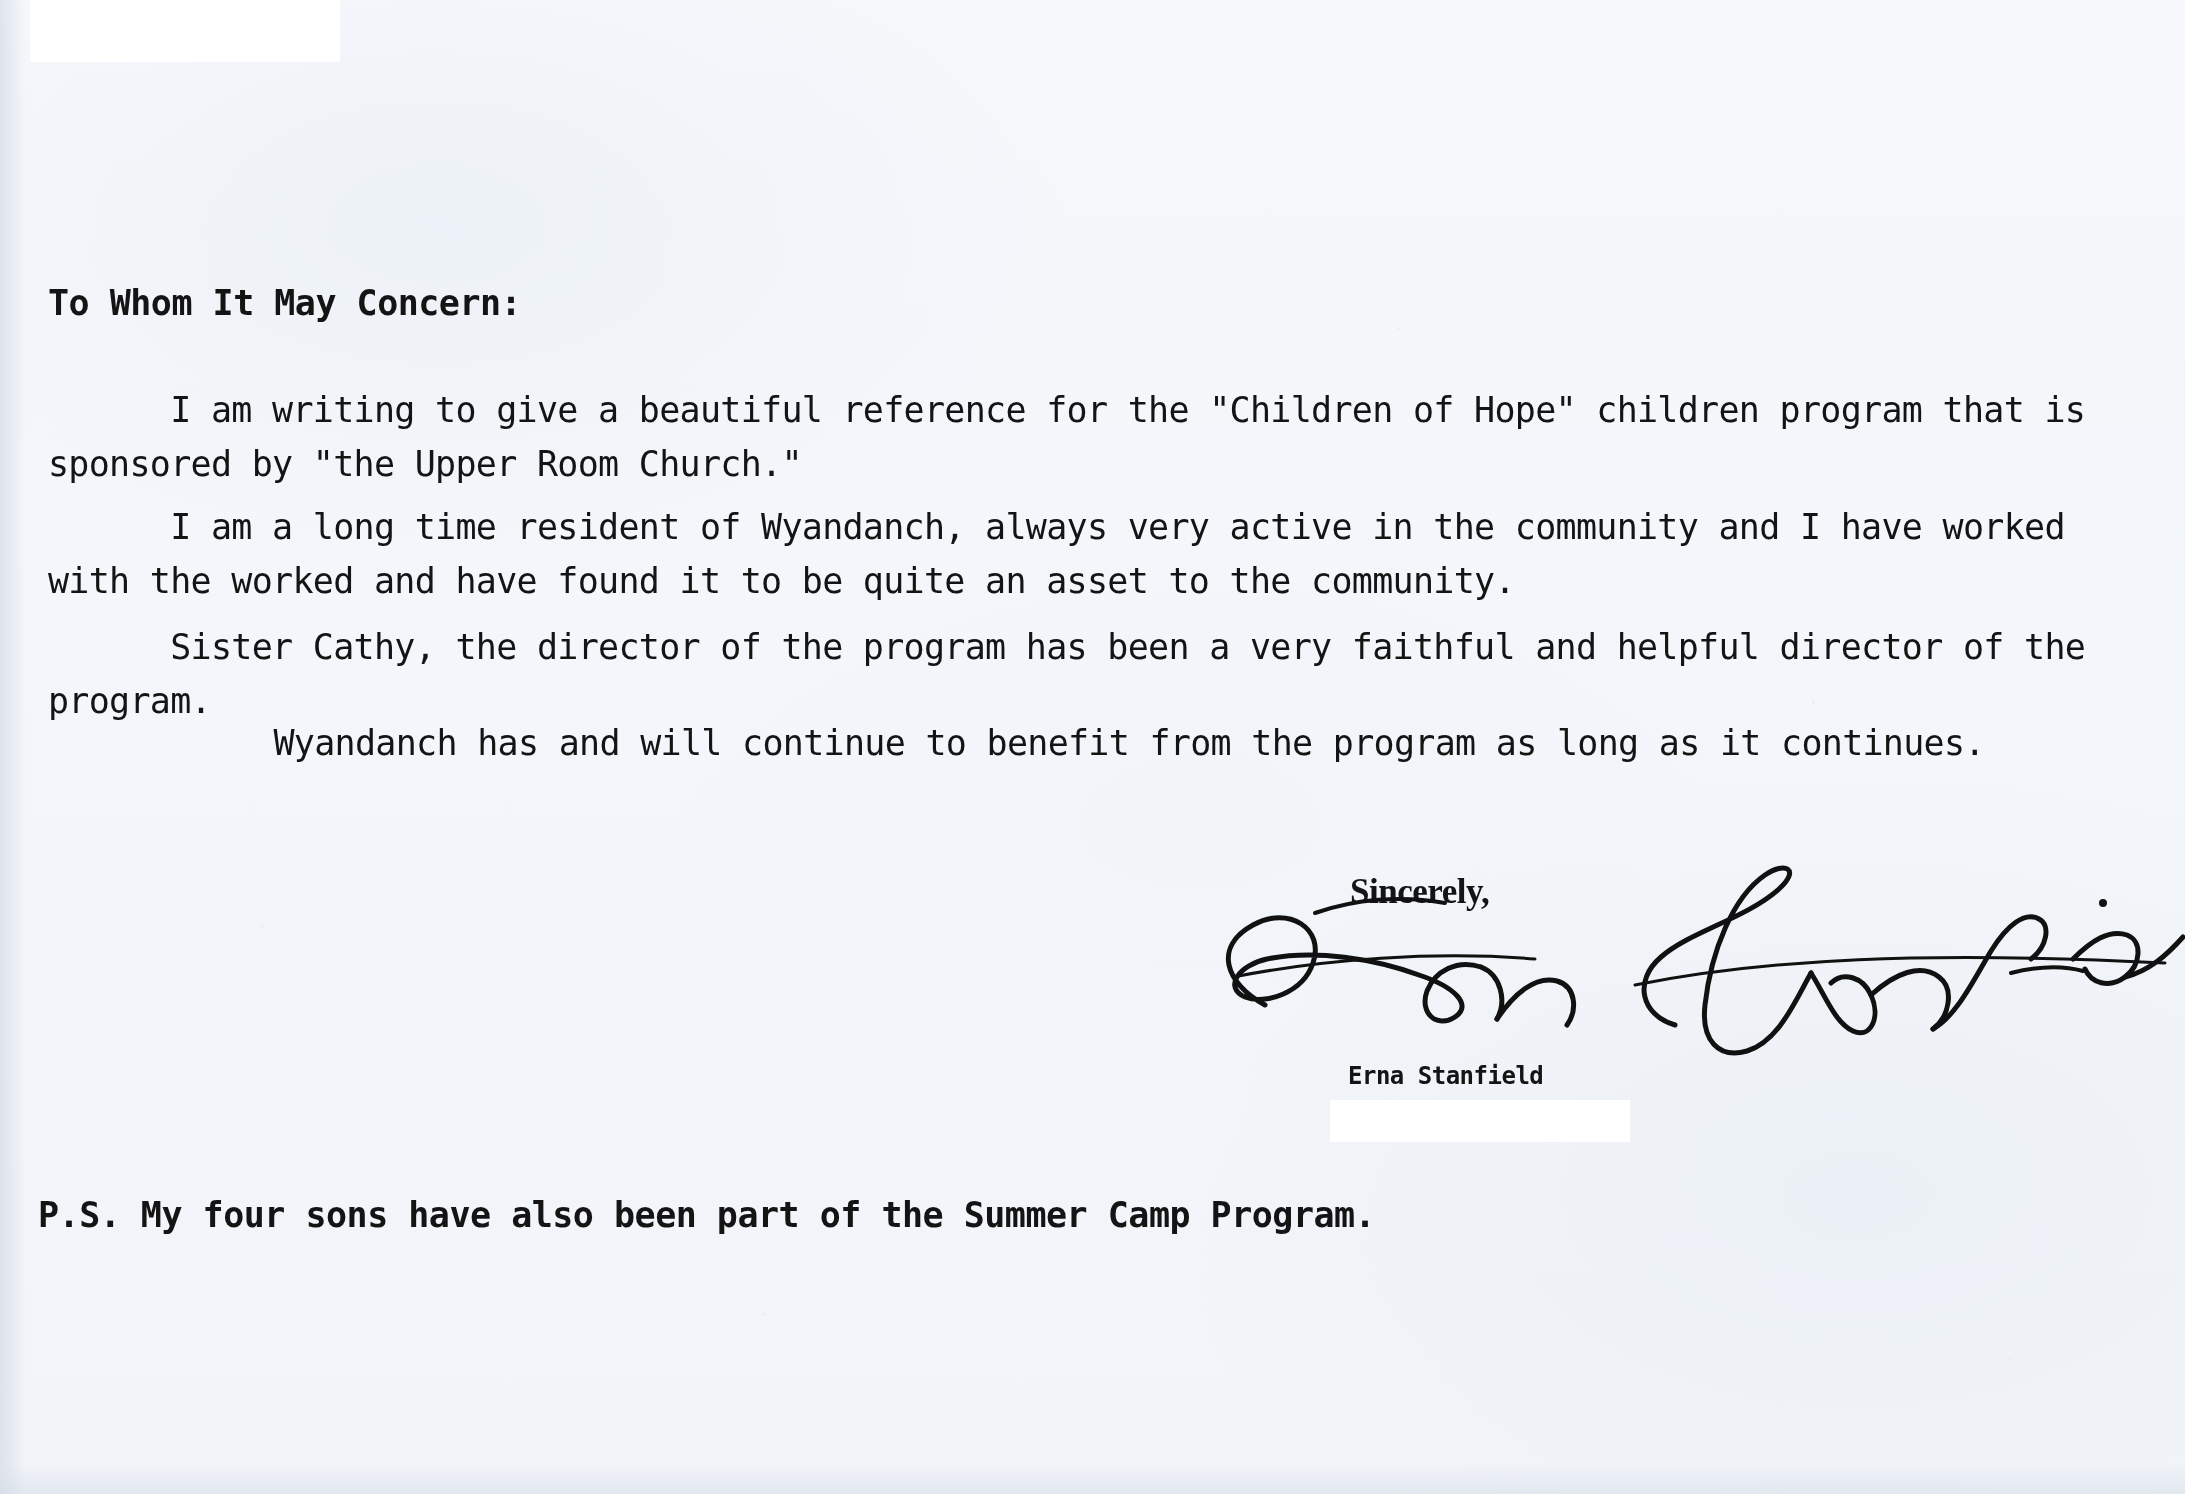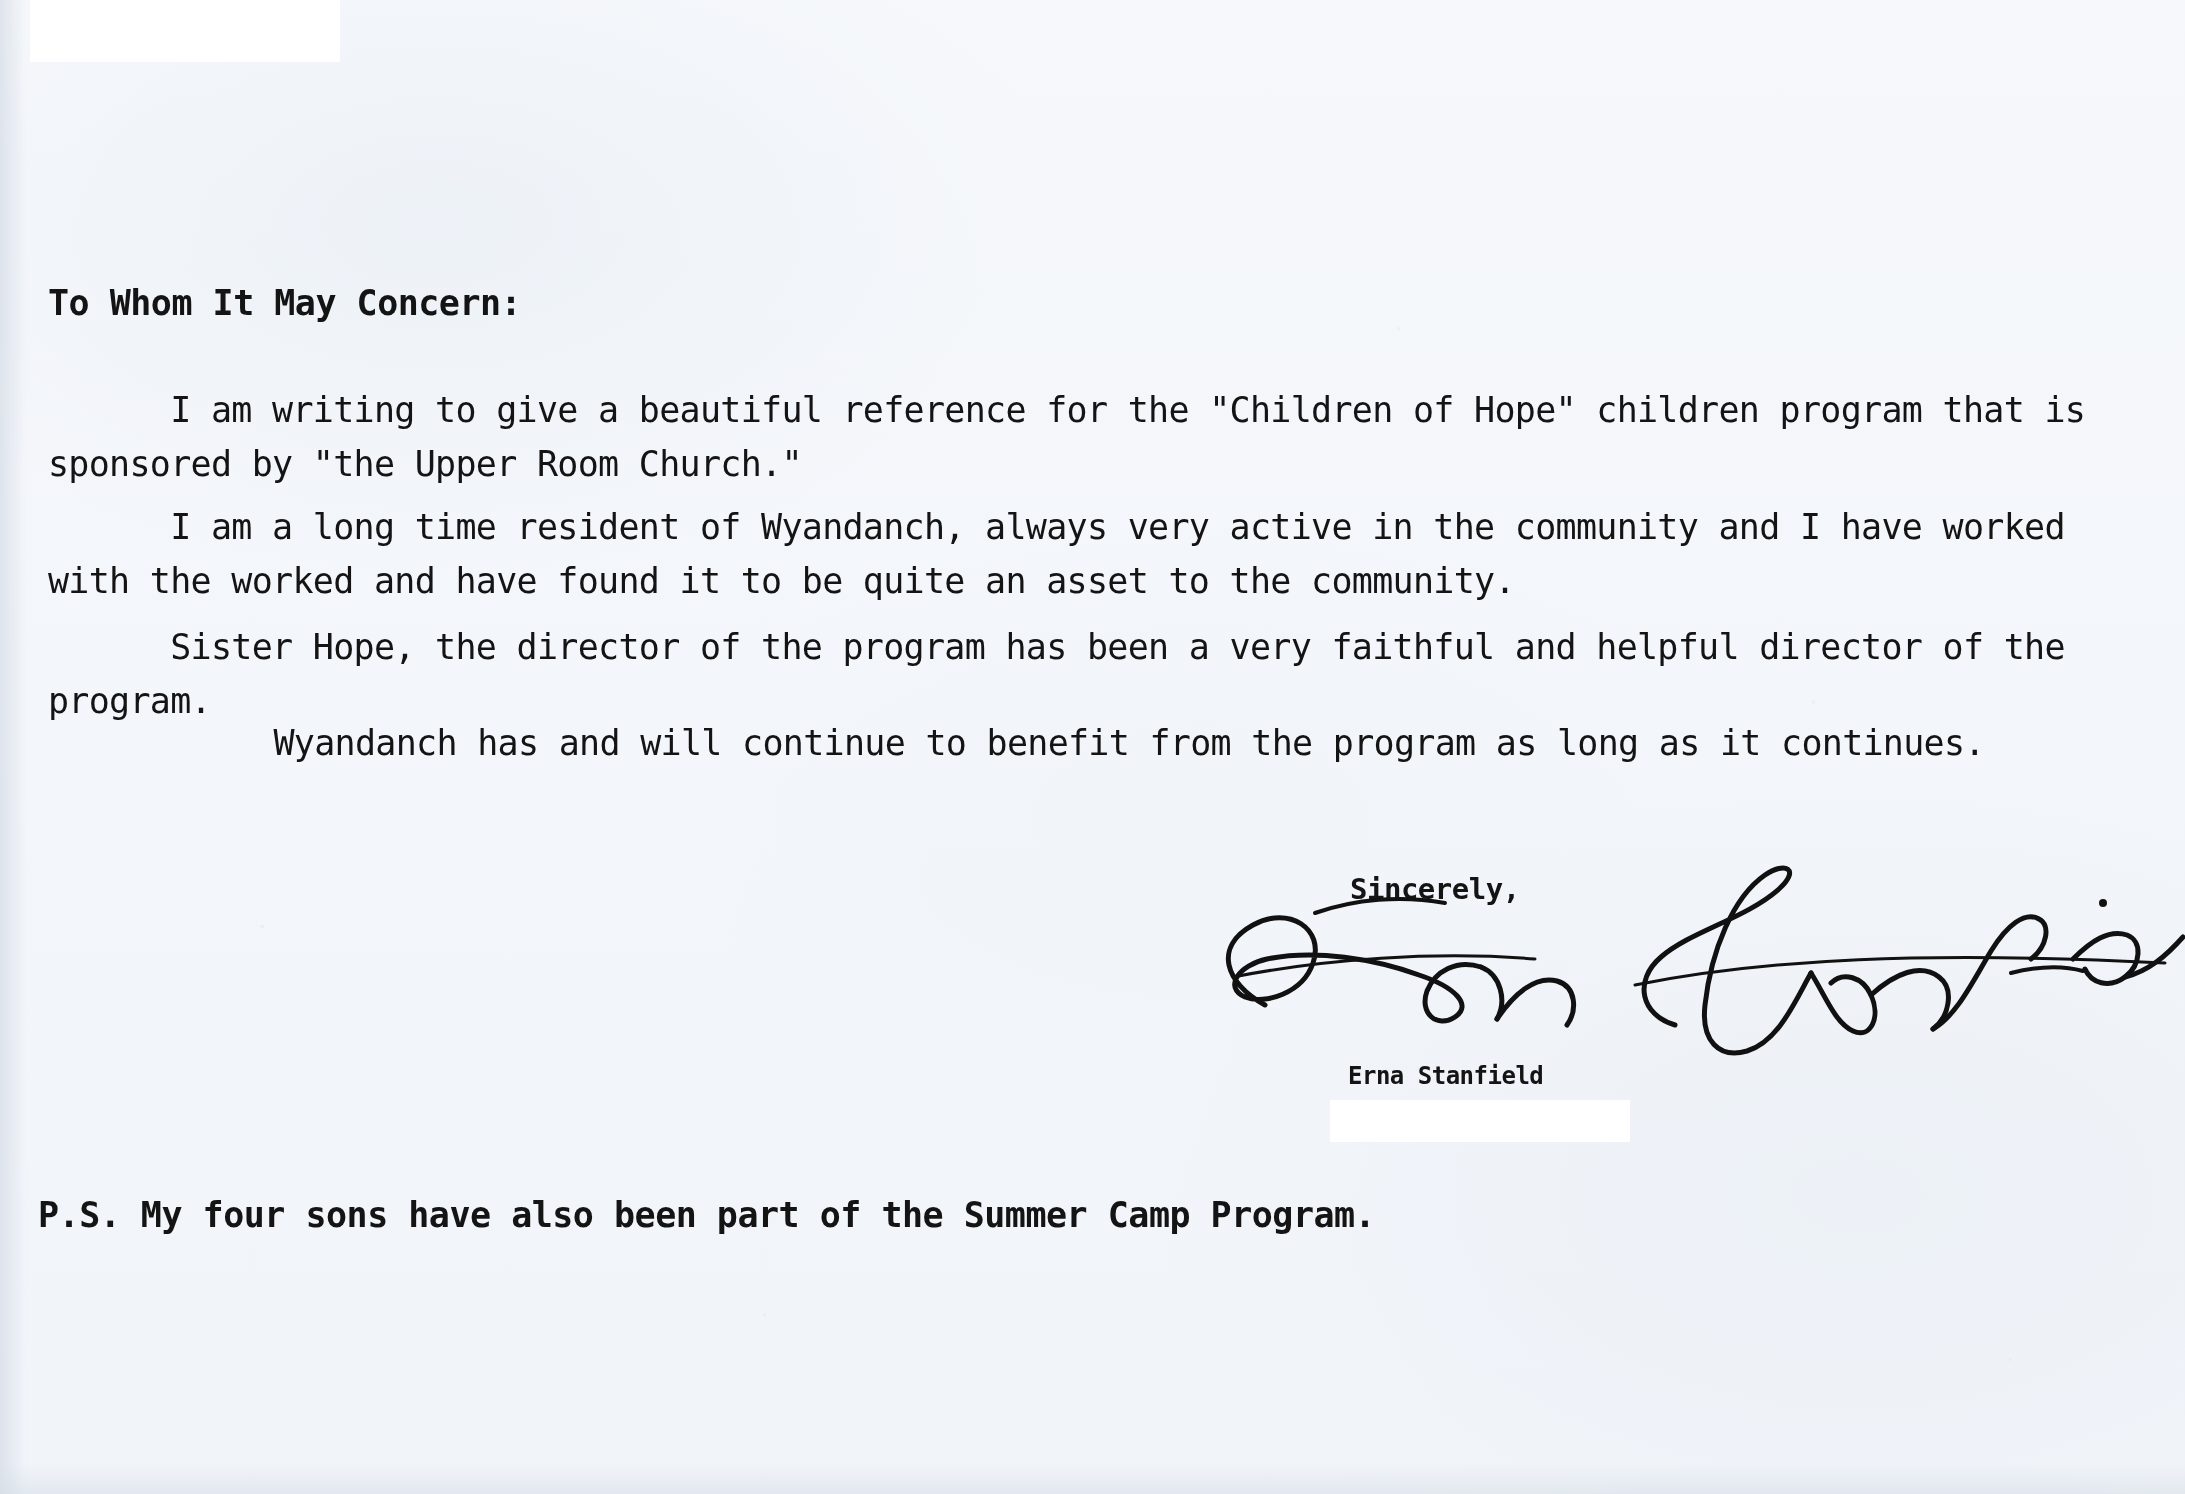--- a/index.html
+++ b/index.html
@@ -90,21 +90,22 @@
   }
 
   #para1 { top: 383px; }
   #para2 { top: 500px; }
   #para3 { top: 620px; }
   #para4 { top: 716px; text-align: center; }
 
   #closing {
     left: 1350px;
     top: 872px;
-    font-size: 29px;
+    font-size: 35px;
+    font-family: Liberation Serif, serif;
   }
 
   #signer-name {
     left: 1348px;
     top: 1062px;
     font-size: 24px;
   }
 
   #postscript {
     left: 38px;
@@ -146,21 +147,21 @@
   <div class="whiteout" style="left:30px; top:0px; width:310px; height:62px;"></div>
   <div class="whiteout" style="left:1330px; top:1100px; width:300px; height:42px;"></div>
 
 
   <div class="doc-text" id="salutation">To Whom It May Concern:</div>
 
   <div class="para" id="para1">      I am writing to give a beautiful reference for the "Children of Hope" children program that is sponsored by "the Upper Room Church."</div>
 
   <div class="para" id="para2">      I am a long time resident of Wyandanch, always very active in the community and I have worked with the worked and have found it to be quite an asset to the community.</div>
 
-  <div class="para" id="para3">      Sister Hope, the director of the program has been a very faithful and helpful director of the program.</div>
+  <div class="para" id="para3">      Sister Cathy, the director of the program has been a very faithful and helpful director of the program.</div>
 
   <div class="para" id="para4">      Wyandanch has and will continue to benefit from the program as long as it continues.</div>
 
   <div class="doc-text" id="closing">Sincerely,</div>
 
   <svg id="signature" viewBox="0 0 980 250" xmlns="http://www.w3.org/2000/svg">
     <g fill="none" stroke="#111111" stroke-linecap="round" stroke-linejoin="round">
 
       <path d="M60 150 C20 128, 8 92, 48 70 C84 50, 120 74, 108 108 C98 138, 60 150, 40 142 C18 132, 34 110, 62 104 C110 94, 170 104, 214 120 C250 132, 268 150, 250 162 C232 174, 214 158, 222 136 C230 116, 252 104, 276 112" stroke-width="5"></path>
       <path d="M110 58 C150 44, 196 40, 240 48" stroke-width="4"></path>

